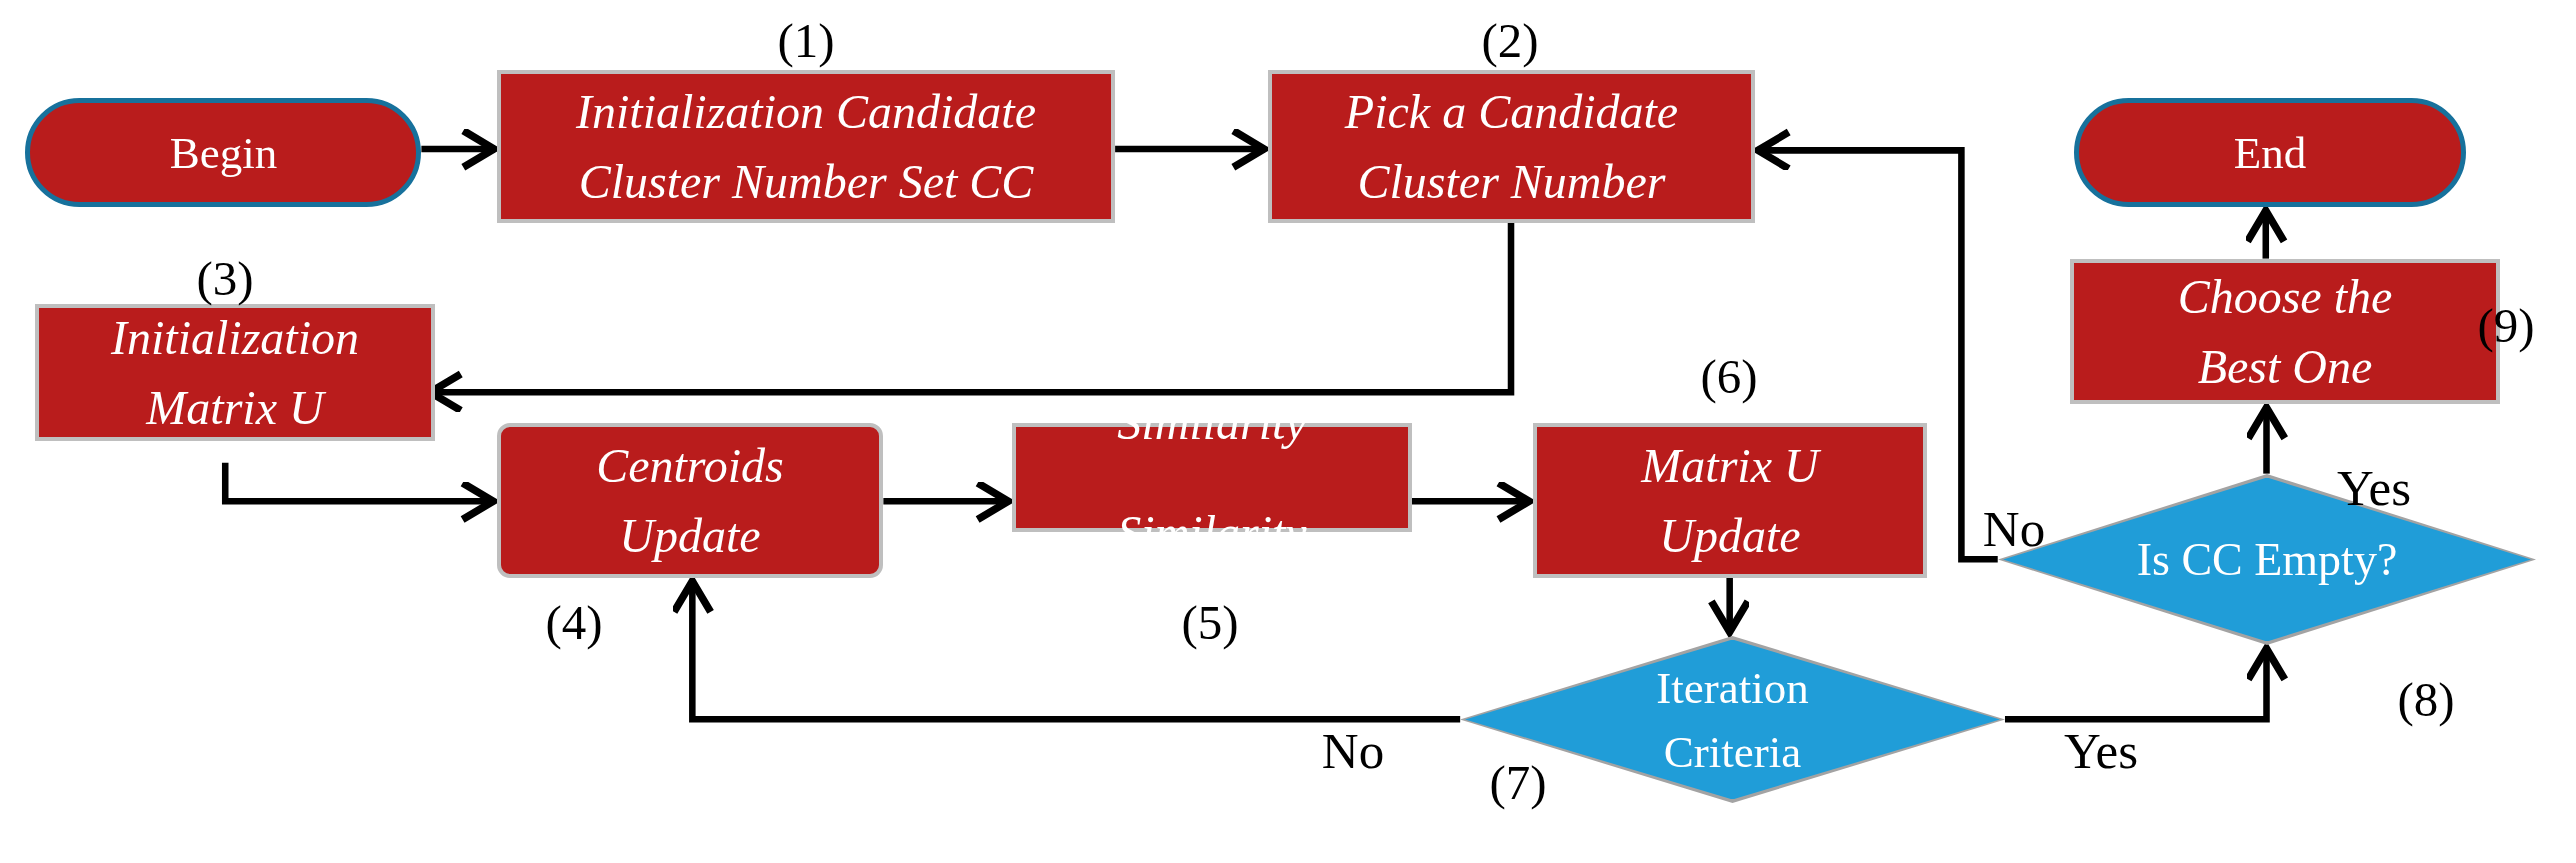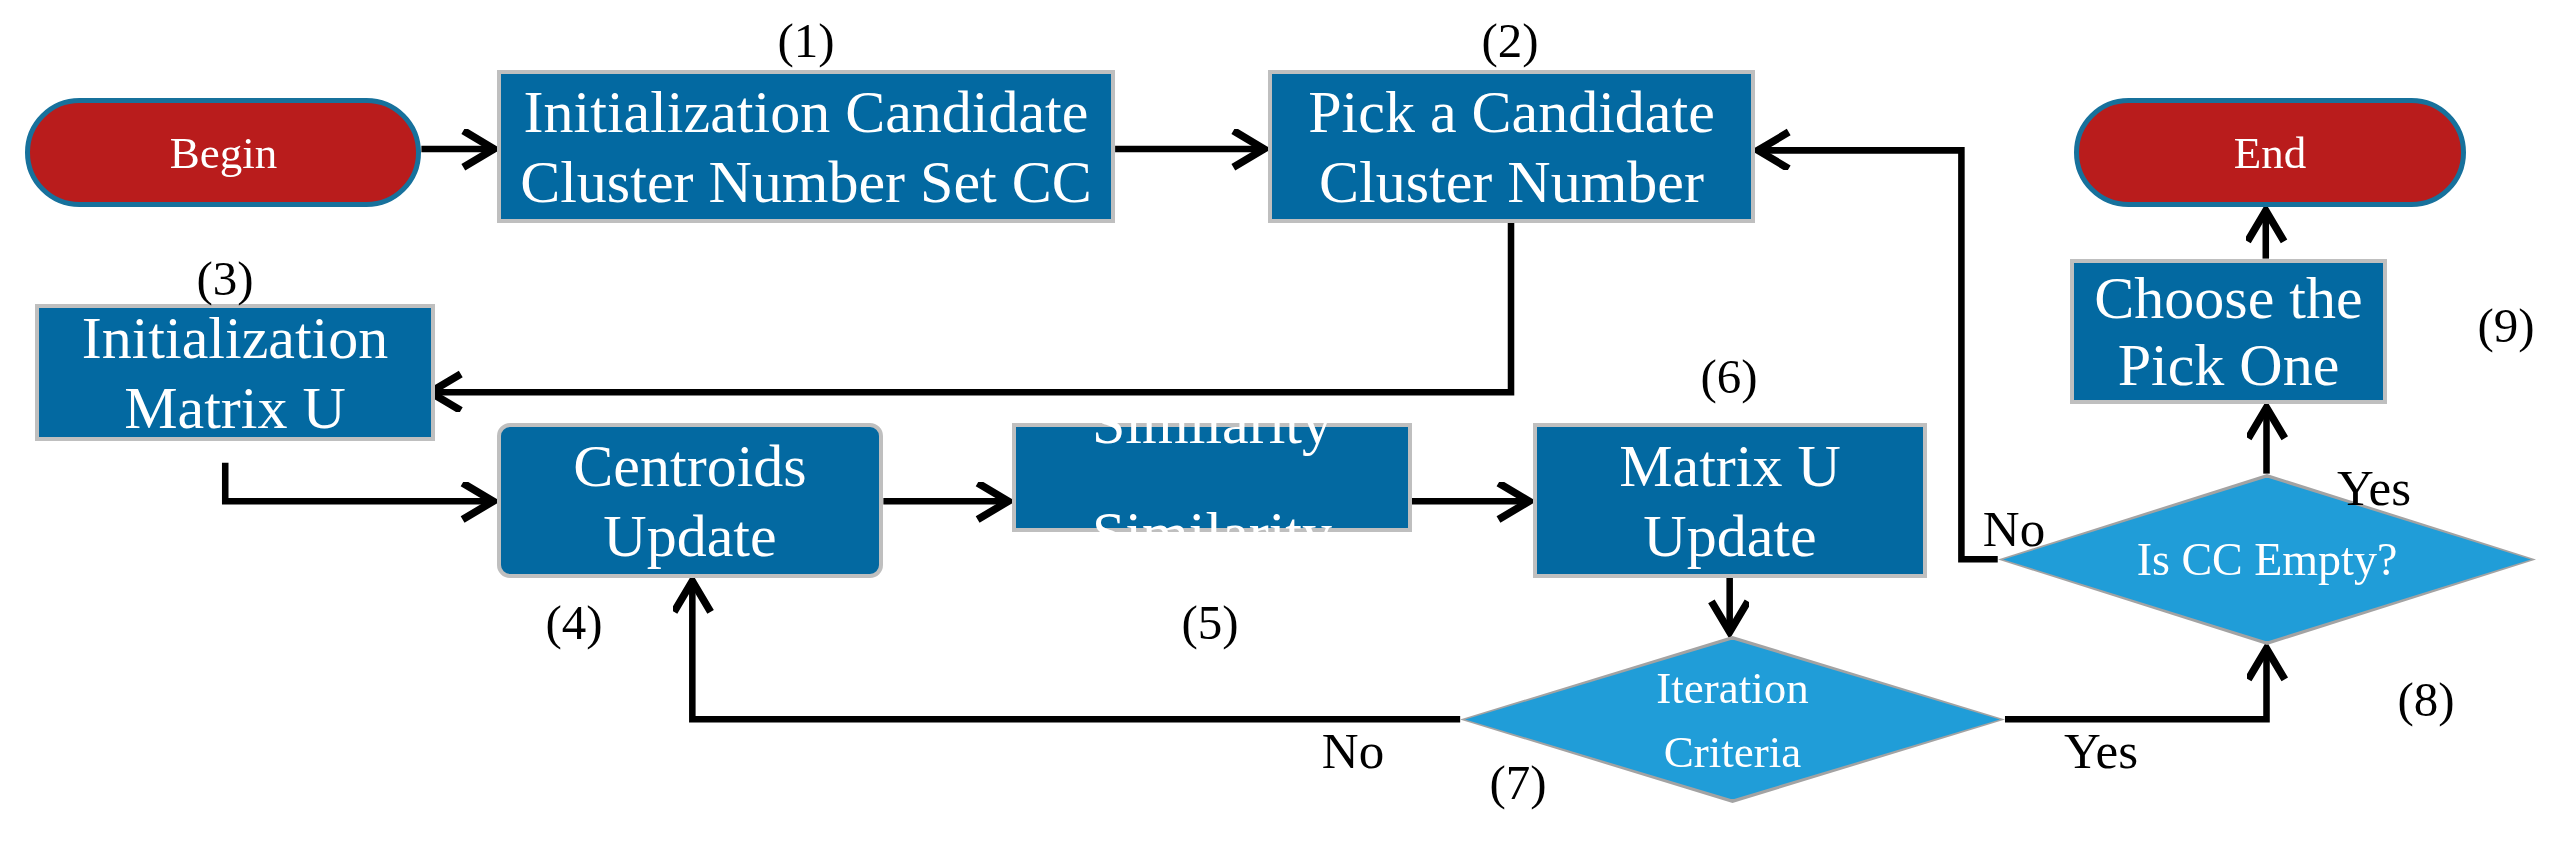--- a/index.html
+++ b/index.html
@@ -16,24 +16,25 @@
     position:absolute;
     box-sizing:border-box;
     display:flex;
     flex-direction:column;
     align-items:center;
     justify-content:center;
     text-align:center;
     color:#ffffff;
   }
   .rect{
-    background:#0369a1;
+    background:#b91c1c;
     border:4.4px solid #bfbfbf;
-    font-size:60px;
+    font-size:48px;
     line-height:70px;
+    font-style:italic;
   }
   .pill{
     background:#b91c1c;
     border:5.8px solid #17719c;
     border-radius:65px;
     font-size:45px;
   }
   .diamond{
     position:absolute;
     clip-path:polygon(50% 0%,100% 50%,50% 100%,0% 50%);
@@ -139,23 +140,23 @@
       <span>Criteria</span>
     </div>
   </div>
 
   <div class="diamond" style="left:1998px;top:474px;width:538px;height:171px;">
     <div class="diamond-inner">
       <span>Is CC Empty?</span>
     </div>
   </div>
 
-  <div class="node rect" style="left:2070px;top:259px;width:317px;height:145px;line-height:67px;">
+  <div class="node rect" style="left:2070px;top:259px;width:430px;height:145px;line-height:67px;justify-content:space-between;">
     <span>Choose the</span>
-    <span>Pick One</span>
+    <span>Best One</span>
   </div>
 
   <div class="tag" style="left:806px;top:40px;">(1)</div>
   <div class="tag" style="left:1510px;top:40px;">(2)</div>
   <div class="tag" style="left:225px;top:278px;">(3)</div>
   <div class="tag" style="left:574px;top:622px;">(4)</div>
   <div class="tag" style="left:1210px;top:622px;">(5)</div>
   <div class="tag" style="left:1729px;top:376px;">(6)</div>
   <div class="tag" style="left:1518px;top:782px;">(7)</div>
   <div class="tag" style="left:2426px;top:699px;">(8)</div>

